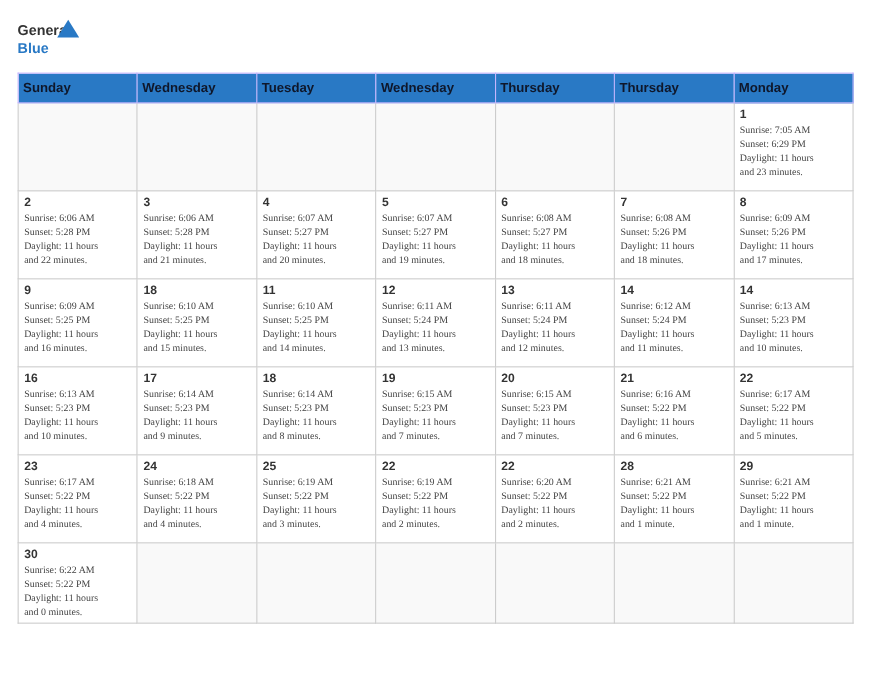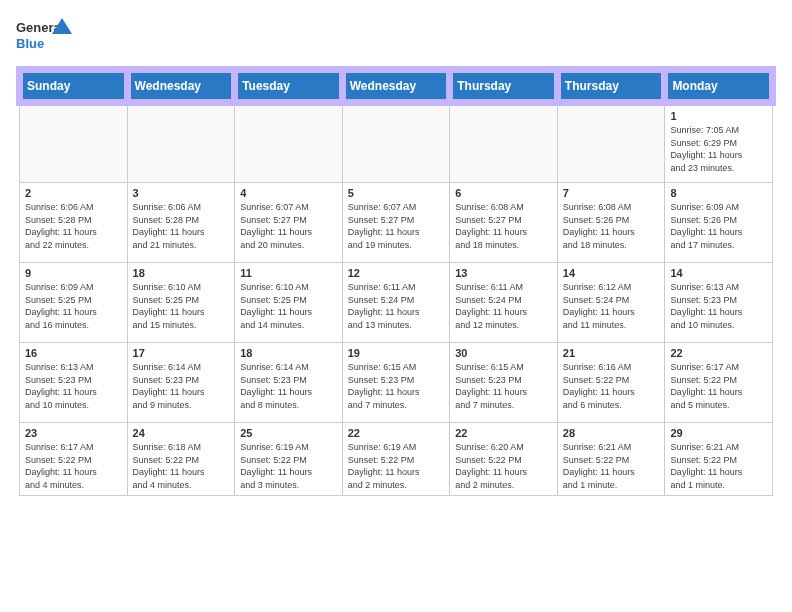--- a/index.html
+++ b/index.html
@@ -33,46 +33,47 @@
       font-size: 15px;
       color: #555;
     }
     table {
       width: 100%;
       border-collapse: collapse;
       table-layout: fixed;
     }
     thead tr th {
       background-color: #2979c5;
-      color: #ffffff;
+      color: #0f172a;
       font-size: 12px;
       font-weight: bold;
       padding: 6px 4px;
       text-align: left;
-      border: 7px solid #c4b5fd;
+      border: 1px solid #c4b5fd;
     }
     tbody tr td {
       vertical-align: top;
       border: 1px solid #ccc;
       padding: 4px 5px;
       font-size: 9.5px;
       color: #333;
       height: 80px;
     }
     .day-number {
       font-size: 11px;
       font-weight: bold;
       color: #333;
       display: block;
       margin-bottom: 2px;
     }
     .day-info {
       font-size: 9px;
       color: #444;
       line-height: 1.4;
+      font-family: Liberation Serif, serif;
     }
     .empty-cell {
       background: #f9f9f9;
     }
     tbody tr:last-child td {
       height: 70px;
     }
   </style>
 </head>
 <body>
@@ -187,21 +188,21 @@
         </td>
         <td>
           <span class="day-number">18</span>
           <div class="day-info">Sunrise: 6:14 AM<br>Sunset: 5:23 PM<br>Daylight: 11 hours<br>and 8 minutes.</div>
         </td>
         <td>
           <span class="day-number">19</span>
           <div class="day-info">Sunrise: 6:15 AM<br>Sunset: 5:23 PM<br>Daylight: 11 hours<br>and 7 minutes.</div>
         </td>
         <td>
-          <span class="day-number">30</span>
+          <span class="day-number">20</span>
           <div class="day-info">Sunrise: 6:15 AM<br>Sunset: 5:23 PM<br>Daylight: 11 hours<br>and 7 minutes.</div>
         </td>
         <td>
           <span class="day-number">21</span>
           <div class="day-info">Sunrise: 6:16 AM<br>Sunset: 5:22 PM<br>Daylight: 11 hours<br>and 6 minutes.</div>
         </td>
         <td>
           <span class="day-number">22</span>
           <div class="day-info">Sunrise: 6:17 AM<br>Sunset: 5:22 PM<br>Daylight: 11 hours<br>and 5 minutes.</div>
         </td>
@@ -228,15 +229,27 @@
           <div class="day-info">Sunrise: 6:20 AM<br>Sunset: 5:22 PM<br>Daylight: 11 hours<br>and 2 minutes.</div>
         </td>
         <td>
           <span class="day-number">28</span>
           <div class="day-info">Sunrise: 6:21 AM<br>Sunset: 5:22 PM<br>Daylight: 11 hours<br>and 1 minute.</div>
         </td>
         <td>
           <span class="day-number">29</span>
           <div class="day-info">Sunrise: 6:21 AM<br>Sunset: 5:22 PM<br>Daylight: 11 hours<br>and 1 minute.</div>
         </td>
+      </tr>
+      <tr>
+        <td>
+          <span class="day-number">30</span>
+          <div class="day-info">Sunrise: 6:22 AM<br>Sunset: 5:22 PM<br>Daylight: 11 hours<br>and 0 minutes.</div>
+        </td>
+        <td class="empty-cell"></td>
+        <td class="empty-cell"></td>
+        <td class="empty-cell"></td>
+        <td class="empty-cell"></td>
+        <td class="empty-cell"></td>
+        <td class="empty-cell"></td>
       </tr>
     </tbody>
 </table>
 
 </body></html>

